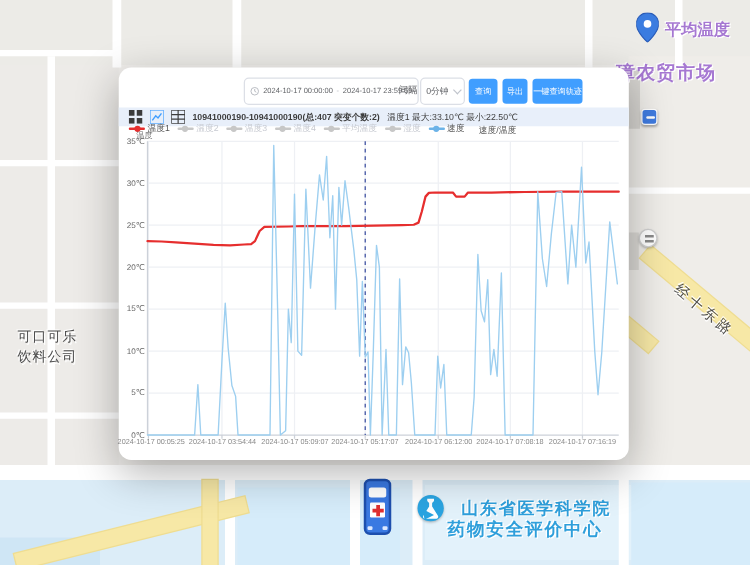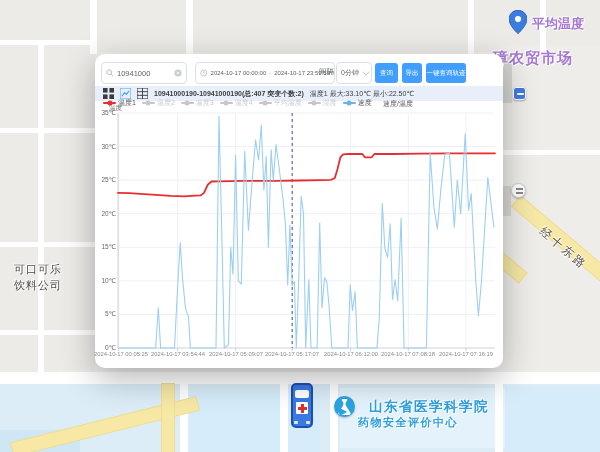--- a/index.html
+++ b/index.html
@@ -117,21 +117,21 @@
   <div class="roadY" style="left:496px;top:262px;width:30px;height:12px;transform:rotate(40deg);"></div>
   <div class="roadY" style="left:10px;top:420px;width:190px;height:13px;transform:rotate(-14deg);"></div>
   <div class="roadY" style="left:162px;top:384px;width:12px;height:68px;"></div>
 
   <div class="maplabel lbl-purple" style="left:532px;top:15px;font-size:13px;">平均温度</div>
   <div class="maplabel lbl-purple" style="left:493px;top:49px;font-size:15px;letter-spacing:1px;">璋农贸市场</div>
   <div class="maplabel lbl-dark" style="left:546px;top:224px;font-size:11.5px;letter-spacing:3px;transform:rotate(40deg);transform-origin:left top;">经十东路</div>
   <div class="maplabel lbl-dark" style="left:14px;top:262px;font-size:11px;letter-spacing:1px;">可口可乐</div>
   <div class="maplabel lbl-dark" style="left:14px;top:278px;font-size:11px;letter-spacing:1px;">饮料公司</div>
   <div class="maplabel lbl-blue" style="left:369px;top:398px;font-size:13.5px;">山东省医学科学院</div>
-  <div class="maplabel lbl-blue" style="left:358px;top:415px;font-size:11px;">药物安全评价中心</div>
+  <div class="maplabel lbl-blue" style="left:358px;top:415px;font-size:14px;">药物安全评价中心</div>
 
   <div class="pin" style="left:509px;top:10px;">
     <svg viewBox="0 0 20 26" width="18" height="24">
         <path d="M10 0C4.5 0 0 4.4 0 9.8 0 17 10 26 10 26s10-9 10-16.2C20 4.4 15.5 0 10 0z" fill="#3b7ce0" stroke="#2a5cb8" stroke-width="1"></path>
         <circle cx="10" cy="9.8" r="3.4" fill="#fff"></circle>
       </svg>
   </div>
   <div class="transit" style="left:513px;top:87px;">
       <i></i>
     </div>
@@ -147,31 +147,20 @@
       <div class="w2"></div>
   </div>
   <div class="flaskpin" style="left:334px;top:396px;">
     <svg viewBox="0 0 14 14" width="21" height="21">
         <path d="M5.2 2h3.6v1.2l-1 1v1.9l3.1 5a1 1 0 0 1-.9 1.5H4a1 1 0 0 1-.9-1.5l3.1-5V4.2l-1-1z" fill="#fff"></path>
       </svg>
   </div>
 
   <div class="modal">
 
-    <div class="tb-item searchbox">
-      <svg class="ic" width="8" height="8" viewBox="0 0 10 10">
-          <circle cx="4" cy="4" r="3" fill="none" stroke="#b6b9c0" stroke-width="1.2"></circle>
-          <line x1="6.4" y1="6.4" x2="9" y2="9" stroke="#b6b9c0" stroke-width="1.2"></line>
-        </svg>
-      <span style="flex:1;">10941000</span>
-      <svg width="8" height="8" viewBox="0 0 10 10">
-          <circle cx="5" cy="5" r="4.5" fill="#c8cbd2"></circle>
-          <path d="M3.4 3.4l3.2 3.2M6.6 3.4L3.4 6.6" stroke="#fff" stroke-width="1"></path>
-        </svg>
-    </div>
 
     <div class="tb-item datebox">
       <svg width="8" height="8" viewBox="0 0 10 10">
           <circle cx="5" cy="5" r="4" fill="none" stroke="#b6b9c0" stroke-width="1"></circle>
           <path d="M5 2.6V5l1.7 1" fill="none" stroke="#b6b9c0" stroke-width="1"></path>
         </svg>
       <span>2024-10-17 00:00:00</span>
       <span style="color:#b6b9c0;">-</span>
       <span>2024-10-17 23:59:59</span>
     </div>

